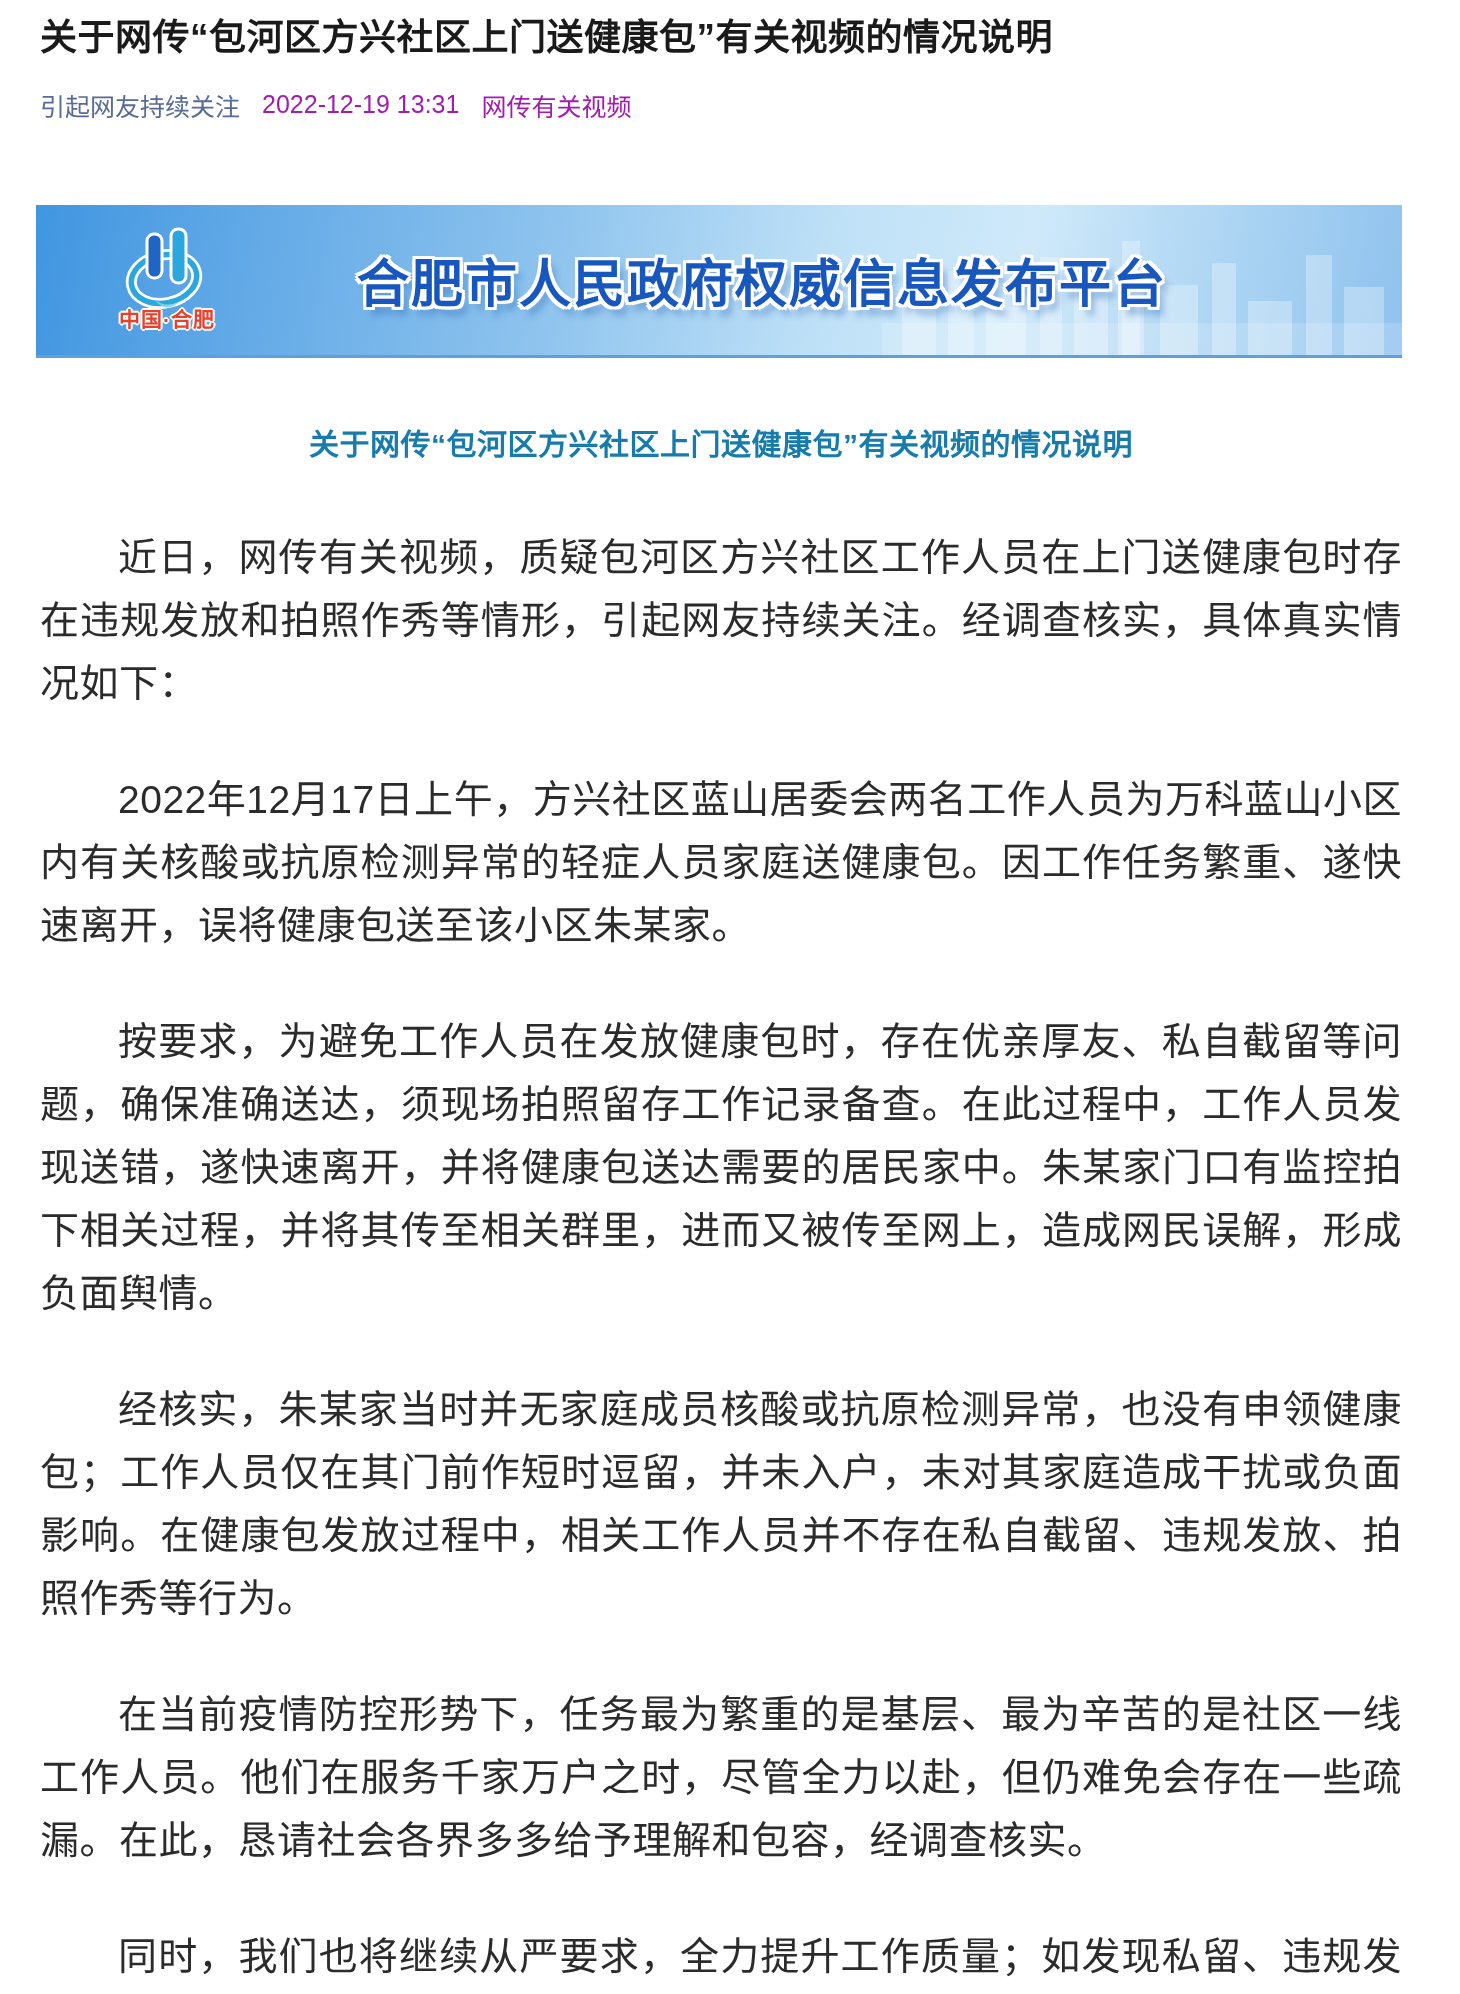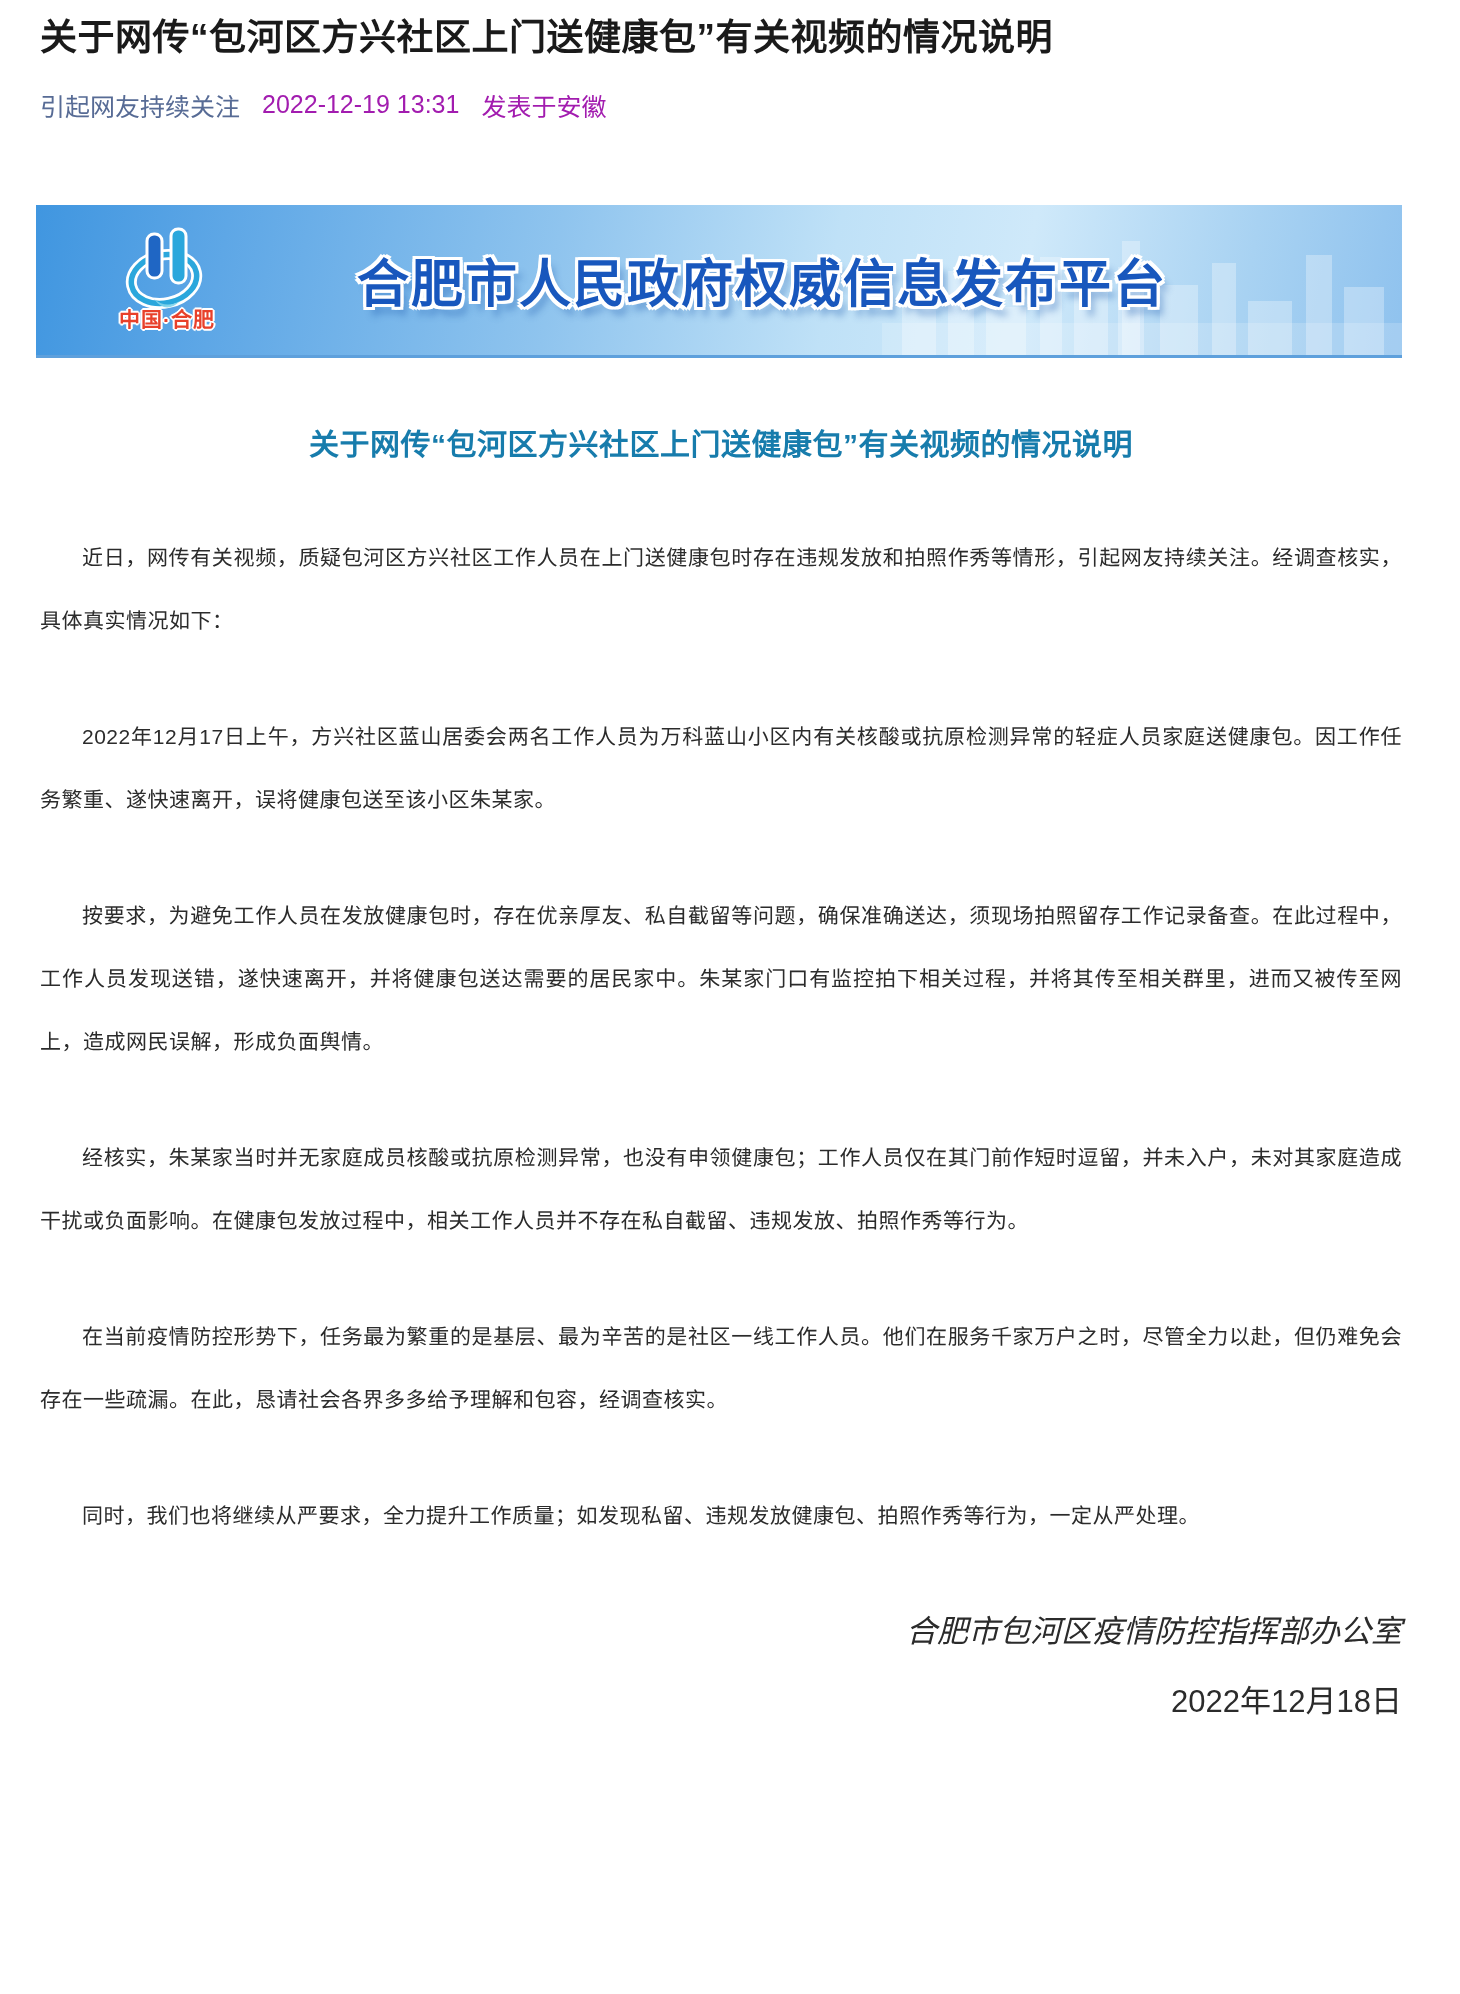--- a/index.html
+++ b/index.html
@@ -82,42 +82,42 @@
     text-align: center;
     font-size: 30px;
     font-weight: 700;
     color: #177cac;
     margin-bottom: 62px;
     letter-spacing: 0.5px;
   }
 
   
   .body-text p {
-    font-size: 21px;
+    font-size: 39px;
     line-height: 63px;
     text-align: justify;
     text-indent: 2em;
     color: #2b2b2b;
     margin-bottom: 53px;
     letter-spacing: 0.5px;
   }
   .signature { text-align: right; font-size: 31px; line-height: 63px; color: #2b2b2b; }
   .signature .sig-office { margin-bottom: 7px; font-style: italic; }
 </style>
 </head>
 <body>
 
 <div class="page">
 
   <h1 class="article-title">关于网传“包河区方兴社区上门送健康包”有关视频的情况说明</h1>
 
   <div class="byline">
     <span class="author">引起网友持续关注</span>
     <span class="meta">2022-12-19 13:31</span>
-    <span class="meta">发表于安徽</span>
+    <span class="meta">网传有关视频</span>
   </div>
 
   <div class="banner">
     <svg class="banner-skyline" viewBox="0 0 520 118" preserveAspectRatio="none">
       <g fill="rgba(255,255,255,0.30)">
         <rect x="20" y="58" width="34" height="60"></rect>
         <rect x="66" y="34" width="26" height="84"></rect>
         <rect x="104" y="70" width="40" height="48"></rect>
         <rect x="158" y="20" width="22" height="98"></rect>
         <rect x="192" y="55" width="34" height="63"></rect>

